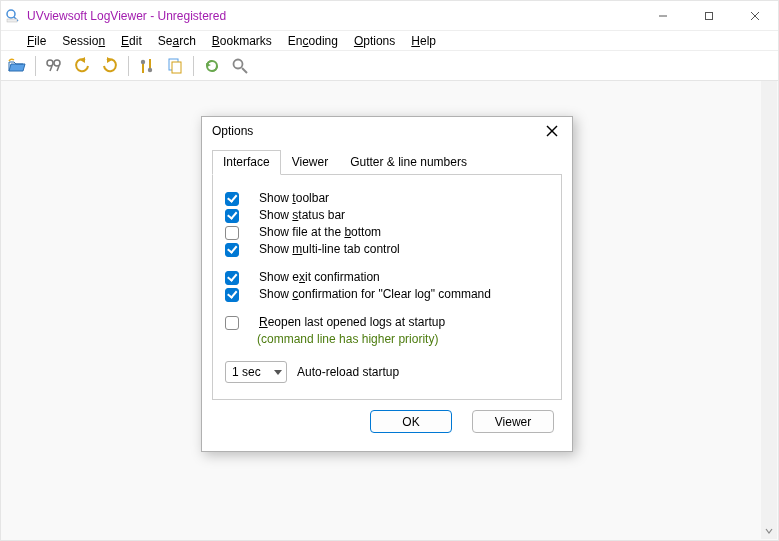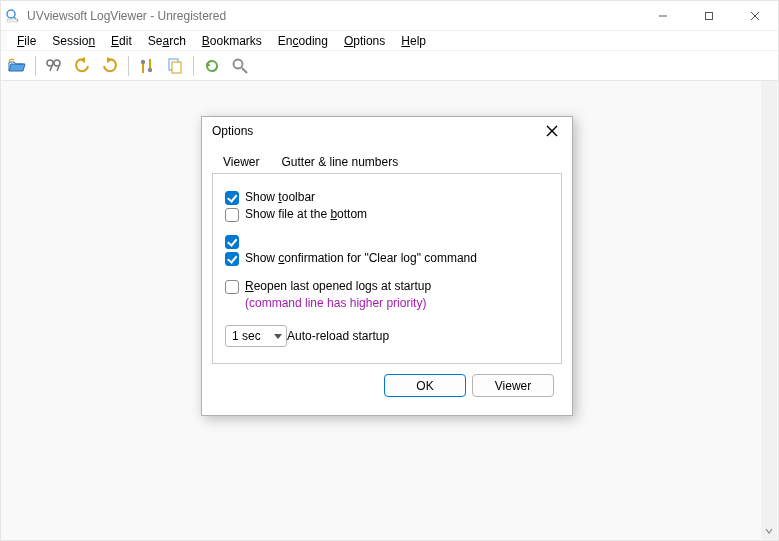--- a/index.html
+++ b/index.html
@@ -22,40 +22,39 @@
     align-items: center;
     padding: 0 0 0 4px;
     border-bottom: 1px solid #eee;
   }
   .titlebar .app-icon {
     width: 16px; height: 16px;
     margin-right: 6px;
     display:flex;align-items:center;justify-content:center;
   }
   .titlebar .title {
-    color: #737373;
+    color: #a21caf;
     font-size: 12px;
     flex: 1;
   }
   .win-controls { display:flex; height:100%; }
   .win-btn {
     width: 46px; height: 100%;
     display:flex; align-items:center; justify-content:center;
     color:#5a5a5a;
   }
   .win-btn svg { width:10px; height:10px; }
   
   .menubar {
     height: 20px;
     background:#fff;
     display:flex;
     align-items:center;
-    padding: 0 2px;
+    padding: 0 18px;
     border-bottom:1px solid #eee;
-    margin-left:6px;
   }
   .menu-item {
     padding: 1px 8px;
     color:#000;
     font-size:12px;
   }
   .menu-item .ul { text-decoration: underline; }
   
   .toolbar {
     height: 30px;
@@ -122,26 +121,26 @@
     border-bottom:1px solid #fff;
   }
   .tab-panel {
     border:1px solid #ccc;
     border-top:none;
     padding:14px 12px 16px 12px;
   }
   
   .chk-row {
     display:flex;
-    align-items:flex-end;
-    gap:6px;
+    align-items:center;
+    gap:20px;
     margin:1px 0;
     line-height:16px;
   }
-  .chk-row.subnote { margin-left:20px; color:#a21caf; }
+  .chk-row.subnote { margin-left:32px; color:#4d7c0f; }
   .gap8 { height:10px; }
   .chk {
     width:14px;height:14px;
     border:1px solid #8a8a8a;
     border-radius:3px;
     flex:0 0 14px;
     margin-top:1px;
     display:flex;align-items:center;justify-content:center;
     background:#fff;
   }
@@ -151,36 +150,36 @@
   }
   .chk.checked::after{
     content:"";
     width:4px;height:7px;
     border:solid #fff;
     border-width:0 2px 2px 0;
     transform:rotate(40deg) translate(-0.5px,-1px);
   }
   .chk-label .ul { text-decoration:underline; }
   
-  .combo-row{ display:flex;align-items:center;margin-top:14px;}
+  .combo-row{ display:flex;align-items:center;gap:10px;margin-top:14px;}
   .combo {
     width:62px;height:22px;
     border:1px solid #b5b5b5;
     border-radius:3px;
     display:flex;align-items:center;justify-content:space-between;
     padding:0 4px 0 6px;
     font-size:12px;
     background:#fff;
   }
   .combo .caret{
     width:0;height:0;border-left:4px solid transparent;border-right:4px solid transparent;border-top:5px solid #555;
   }
   
   .dlg-buttons {
-    display:flex;justify-content:flex-end;gap:6px;
+    display:flex;justify-content:flex-end;gap:20px;
     padding:10px 8px 6px 8px;
   }
   .btn {
     min-width:82px;height:23px;
     border:1px solid #b5b5b5;
     border-radius:4px;
     background:#fdfdfd;
     font-size:12px;
     display:flex;align-items:center;justify-content:center;
   }
@@ -325,38 +324,48 @@
     <span class="dlg-title">Options</span>
     <div class="dlg-close">
       <svg width="12" height="12" viewBox="0 0 12 12">
           <line x1="1" y1="1" x2="11" y2="11" stroke="#000" stroke-width="1.4"></line>
           <line x1="11" y1="1" x2="1" y2="11" stroke="#000" stroke-width="1.4"></line>
         </svg>
     </div>
   </div>
   <div class="dlg-body">
     <div class="tabs">
+      <div class="tab active">Interface</div>
       <div class="tab">Viewer</div>
       <div class="tab">Gutter &amp; line numbers</div>
     </div>
     <div class="tab-panel">
 
       <div class="chk-row">
         <span class="chk checked"></span>
         <span class="chk-label"><span>Show </span><span class="ul">t</span><span>oolbar</span></span>
       </div>
       <div class="chk-row">
+        <span class="chk checked"></span>
+        <span class="chk-label"><span>Show </span><span class="ul">s</span><span>tatus bar</span></span>
+      </div>
+      <div class="chk-row">
         <span class="chk"></span>
         <span class="chk-label"><span>Show file at the </span><span class="ul">b</span><span>ottom</span></span>
       </div>
+      <div class="chk-row">
+        <span class="chk checked"></span>
+        <span class="chk-label"><span>Show </span><span class="ul">m</span><span>ulti-line tab control</span></span>
+      </div>
 
       <div class="gap8"></div>
 
       <div class="chk-row">
         <span class="chk checked"></span>
+        <span class="chk-label"><span>Show e</span><span class="ul">x</span><span>it confirmation</span></span>
       </div>
       <div class="chk-row">
         <span class="chk checked"></span>
         <span class="chk-label"><span>Show </span><span class="ul">c</span><span>onfirmation for "Clear log" command</span></span>
       </div>
 
       <div class="gap8"></div>
 
       <div class="chk-row">
         <span class="chk"></span>

